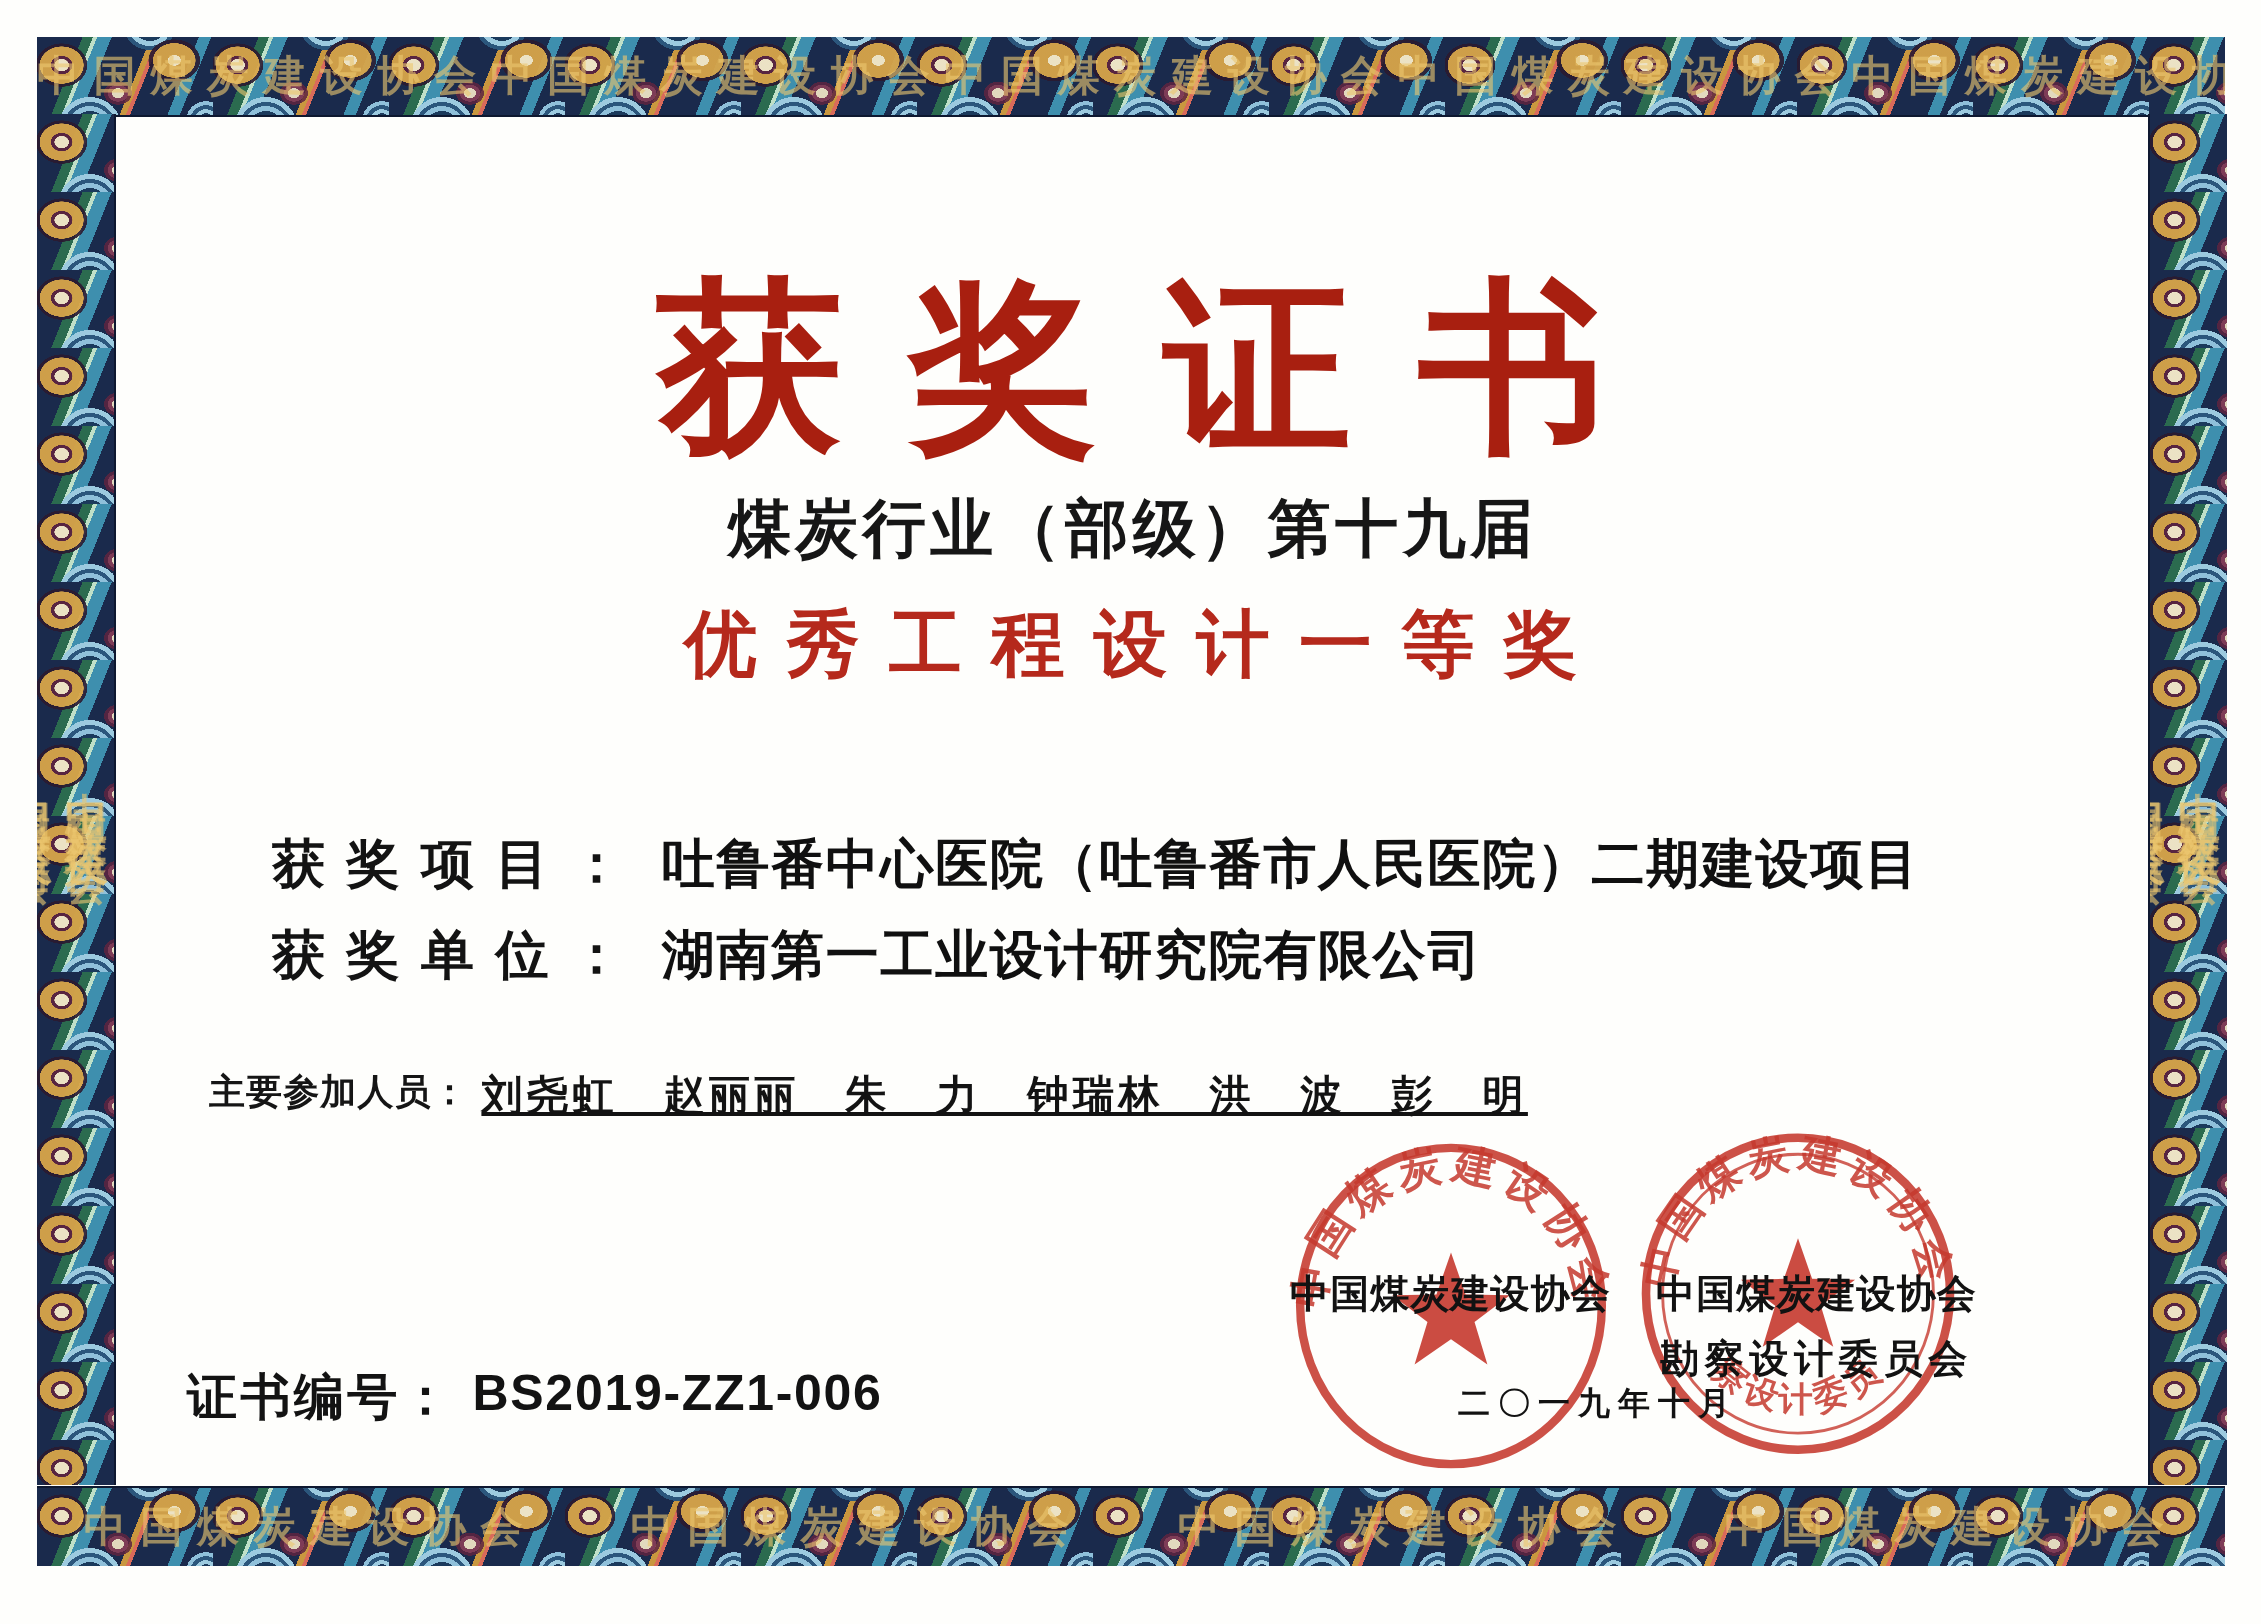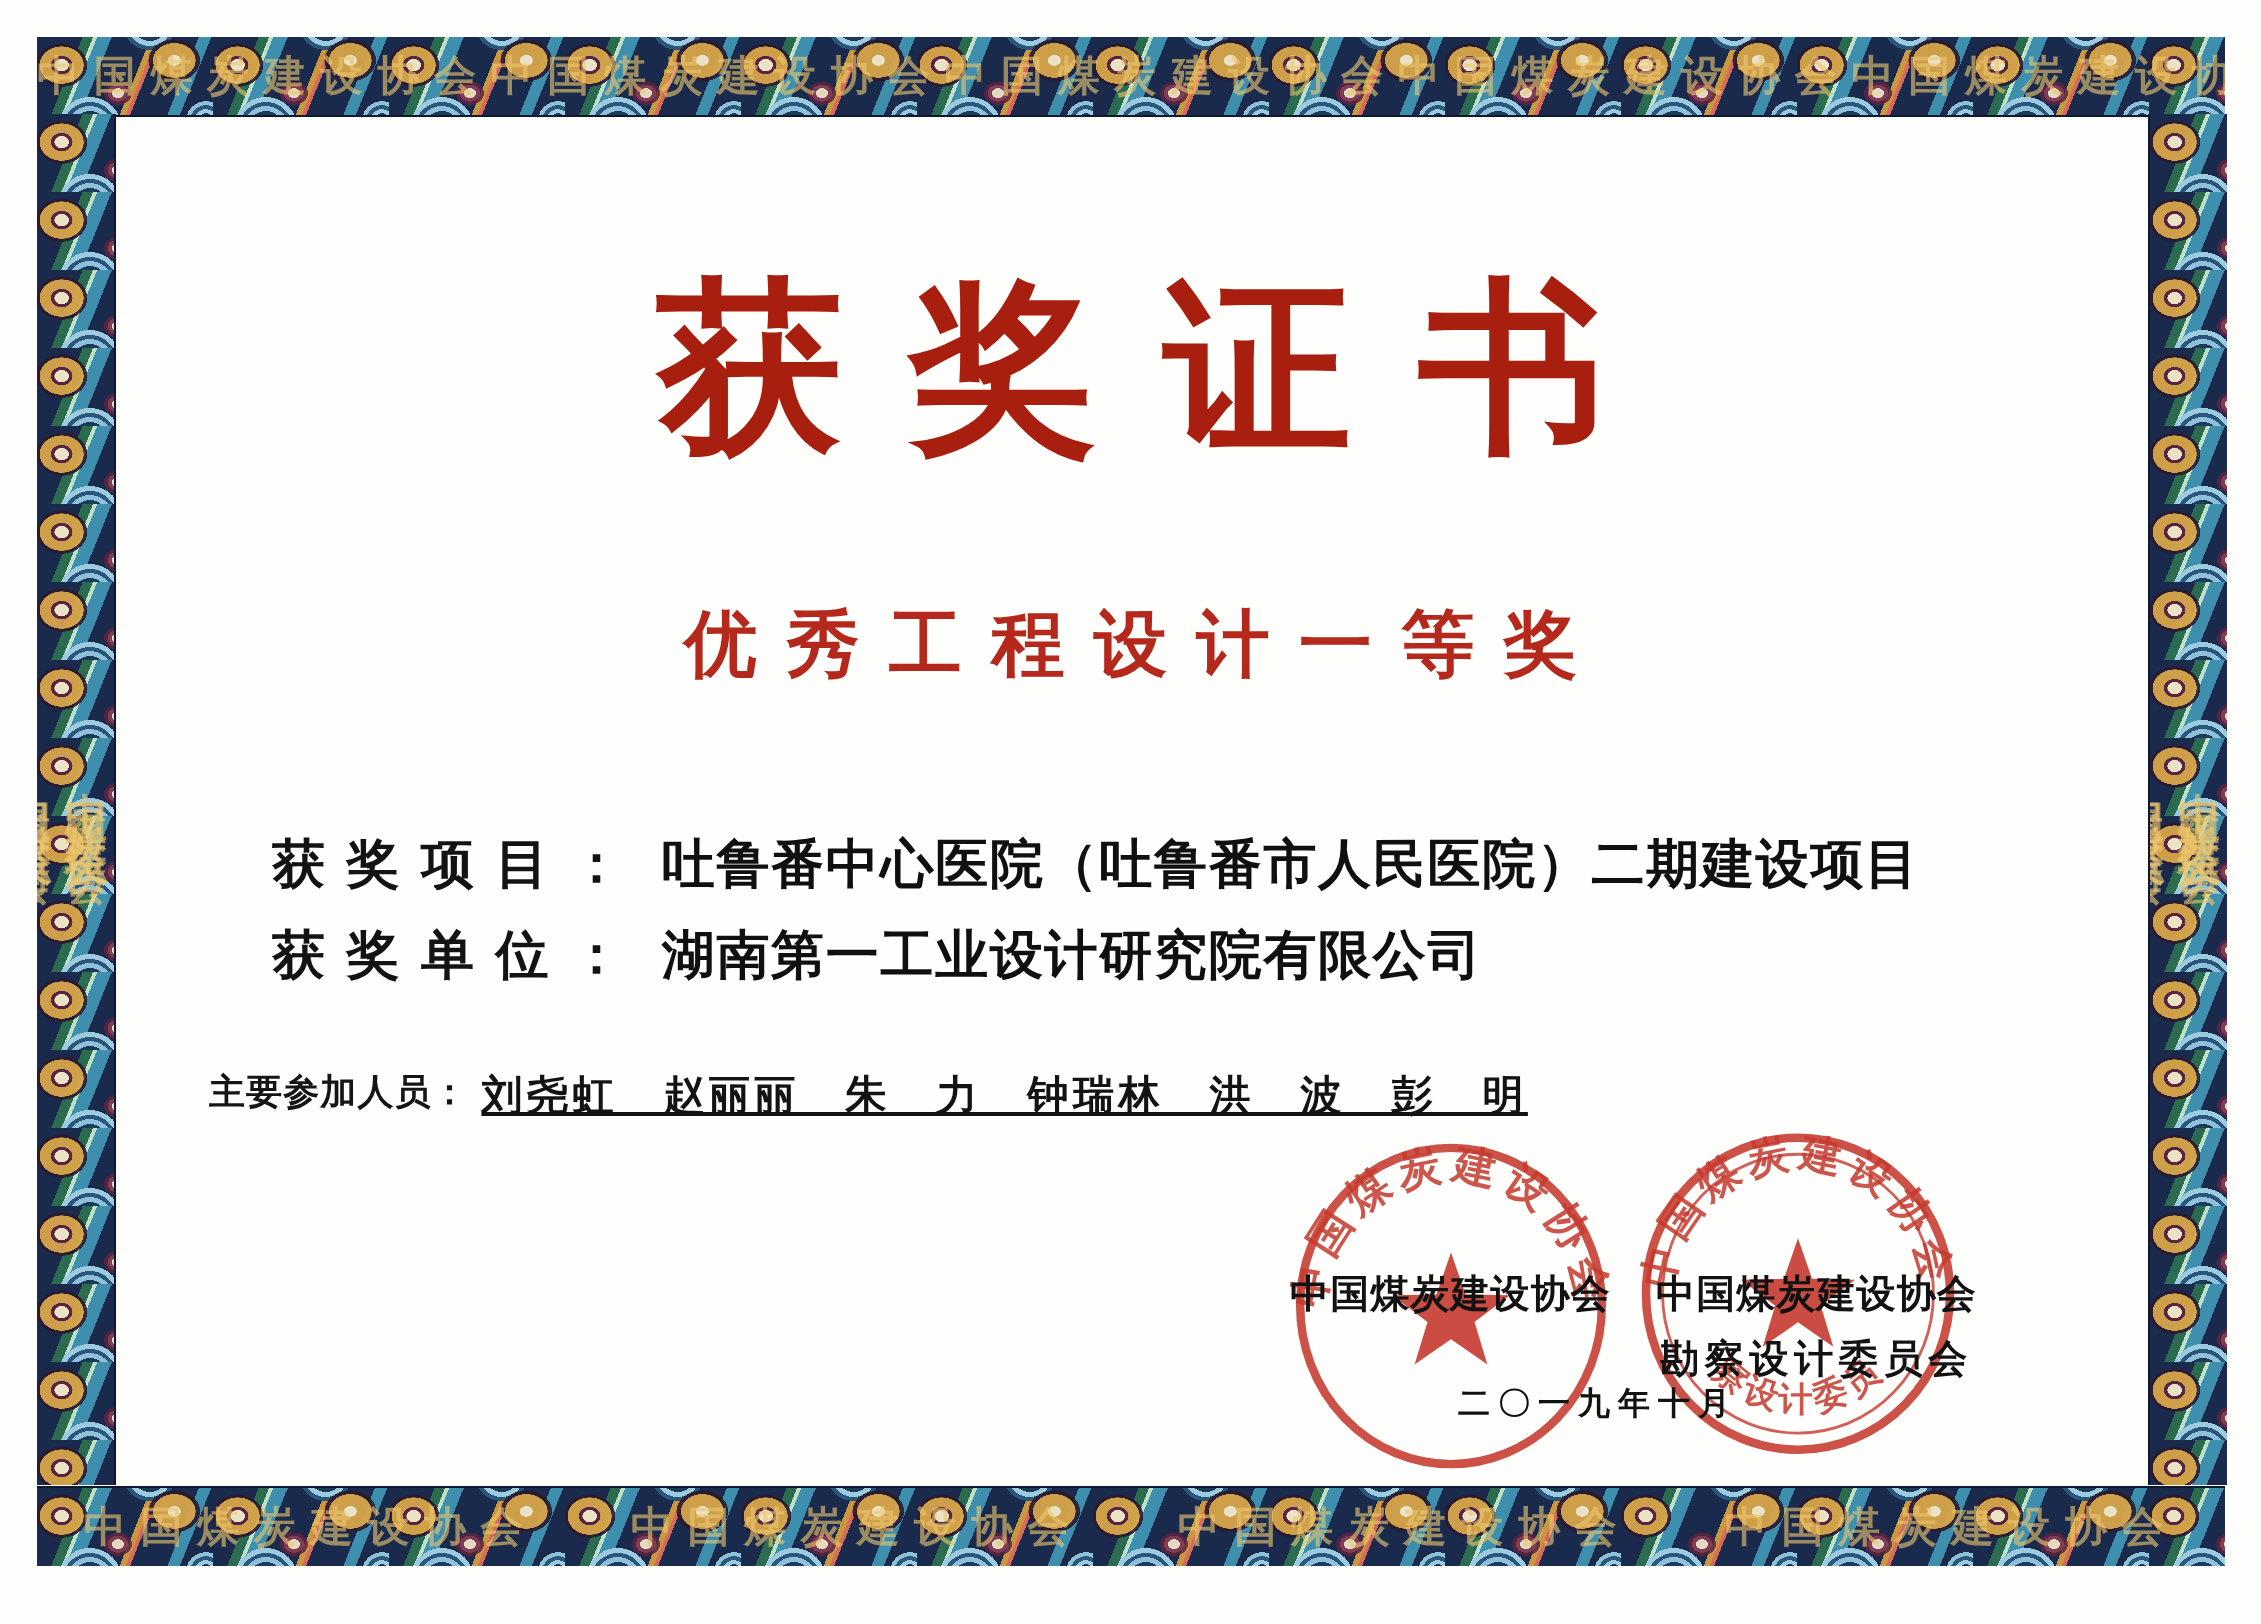--- a/index.html
+++ b/index.html
@@ -91,37 +91,42 @@
   </div>
   <div class="band band-right">
     <div class="wm">
       <span>中国煤炭建设协会</span>
       <span>中国煤炭建设协会</span>
 
     </div>
   </div>
 
   <div class="cline title">获奖证书</div>
+  <div class="cline subtitle">煤炭行业（部级）第十九届</div>
   <div class="cline award">优秀工程设计一等奖</div>
 
   <div class="iline l-project">
     <span class="ilabel">获奖项目：</span>
     <span class="ivalue">吐鲁番中心医院（吐鲁番市人民医院）二期建设项目</span>
   </div>
 
   <div class="iline l-unit">
     <span class="ilabel">获奖单位：</span>
     <span class="ivalue">湖南第一工业设计研究院有限公司</span>
   </div>
 
   <div class="iline l-part1">
     <span class="plabel">主要参加人员：</span>
     <span class="pnames">刘尧虹　赵丽丽　朱　力　钟瑞林　洪　波　彭　明</span>
   </div>
 
+  <div class="iline l-certno">
+    <span class="clabel">证书编号：</span>
+    <span class="cvalue">BS2019-ZZ1-006</span>
+  </div>
 
   <svg class="stamp stamp-left" viewBox="0 0 570 590">
     <ellipse cx="285" cy="295" rx="268" ry="281" fill="none" stroke="#c5392e" stroke-width="15" opacity="0.88"></ellipse>
     <polygon points="285,200 310.9,274.4 389.6,276 326.8,323.6 349.7,399 285,354 220.3,399 243.2,323.6 180.4,276 259.1,274.4" fill="#c5392e" opacity="0.9"></polygon>
     <path id="arcL" d="M 81 390 A 225 225 0 1 1 489 390" fill="none"></path>
     <text font-size="76" font-weight="700" fill="#c5392e" opacity="0.85" letter-spacing="14" font-family="DejaVu Serif, serif">
       <textPath href="#arcL" startOffset="50%" text-anchor="middle">中国煤炭建设协会</textPath>
     </text>
   </svg>
 

